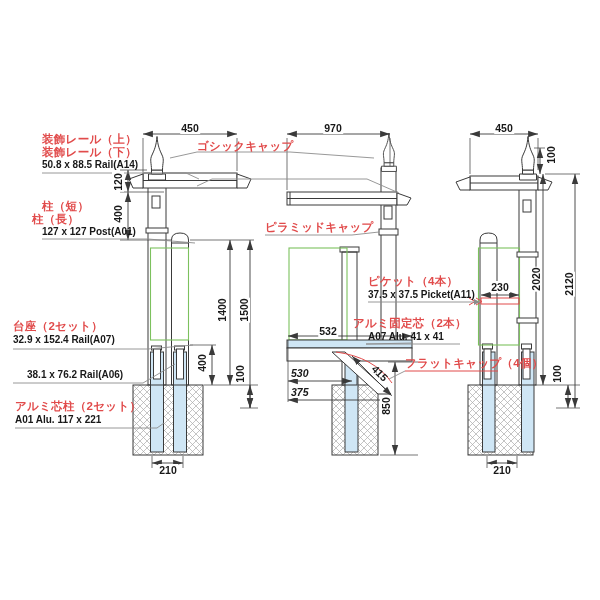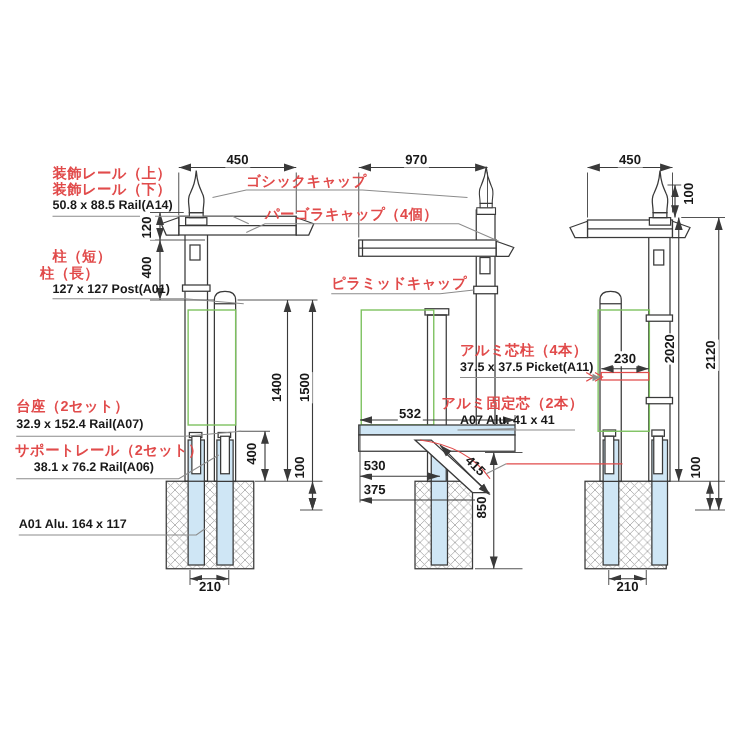--- a/index.html
+++ b/index.html
@@ -17,21 +17,21 @@
   .dimln{stroke:#3a3a3a;fill:none;stroke-width:0.9;}
   .ext {stroke:#3a3a3a;fill:none;stroke-width:0.7;}
   .hatchrect{fill:url(#hx);stroke:#3a3a3a;stroke-width:1;}
   
   .cal{position:absolute;font-size:10px;font-weight:bold;color:#181818;white-space:nowrap;line-height:1.1;}
   .cal.jp{color:#e14b4b;font-size:11.5px;letter-spacing:.3px;}
   .dim{position:absolute;font-size:10.5px;font-weight:bold;color:#181818;background:#fff;
        padding:0 1px;white-space:nowrap;transform:translate(-50%,-50%);}
   .dim.v{transform:translate(-50%,-50%) rotate(-90deg);}
   .dim.d45{transform:translate(-50%,-50%) rotate(45deg);background:transparent;}
-  .dim.lft{transform:none;}
+  .dim.lft{transform:none;font-style:italic;}
 </style>
 </head>
 <body>
 
 <div id="stage">
 
 <svg id="art" width="600" height="600" viewBox="0 0 600 600">
   <defs>
     <marker id="ar" viewBox="0 0 10 8" refX="10" refY="4" markerWidth="11" markerHeight="8.8" orient="auto-start-reverse">
       <path d="M0,0.8 L10,4 L0,7.2 Z" fill="#3a3a3a"></path>
@@ -202,30 +202,30 @@
 </svg>
 
 <div class="cal jp" style="left:42px;top:133px">装飾レール（上）</div>
 <div class="cal jp" style="left:42px;top:146px">装飾レール（下）</div>
 <div class="cal" style="left:42px;top:159px">50.8 x 88.5 Rail(A14)</div>
 <div class="cal jp" style="left:42px;top:200px">柱（短）</div>
 <div class="cal jp" style="left:32px;top:213px">柱（長）</div>
 <div class="cal" style="left:42px;top:226px">127 x 127 Post(A01)</div>
 <div class="cal jp" style="left:13px;top:320px">台座（2セット）</div>
 <div class="cal" style="left:13px;top:334px">32.9 x 152.4 Rail(A07)</div>
-<div class="cal jp" style="left:12px;top:355px">サポートレール（2セット）</div>
 <div class="cal" style="left:27px;top:369px">38.1 x 76.2 Rail(A06)</div>
-<div class="cal" style="left:15px;top:414px">A01 Alu. 164 x 117</div>
+<div class="cal jp" style="left:15px;top:400px">アルミ芯柱（2セット）</div>
+<div class="cal" style="left:15px;top:414px">A01 Alu. 117 x 221</div>
 <div class="cal jp" style="left:197px;top:140px">ゴシックキャップ</div>
-<div class="cal jp" style="left:212px;top:166px">パーゴラキャップ（4個）</div>
 <div class="cal jp" style="left:265px;top:221px">ピラミッドキャップ</div>
-<div class="cal jp" style="left:368px;top:275px">アルミ芯柱（4本）</div>
+<div class="cal jp" style="left:368px;top:275px">ピケット（4本）</div>
 <div class="cal" style="left:368px;top:289px">37.5 x 37.5 Picket(A11)</div>
 <div class="cal jp" style="left:353px;top:317px">アルミ固定芯（2本）</div>
 <div class="cal" style="left:368px;top:331px">A07 Alu. 41 x 41</div>
+<div class="cal jp" style="left:405px;top:357px">フラットキャップ（4個）</div>
 
 <div class="dim" style="left:190px;top:128px">450</div>
 <div class="dim v" style="left:118px;top:182px">120</div>
 <div class="dim v" style="left:118px;top:214px">400</div>
 <div class="dim v" style="left:222px;top:310px">1400</div>
 <div class="dim v" style="left:244px;top:310px">1500</div>
 <div class="dim v" style="left:202px;top:363px">400</div>
 <div class="dim v" style="left:240px;top:374px">100</div>
 <div class="dim" style="left:168px;top:470px">210</div>
 

